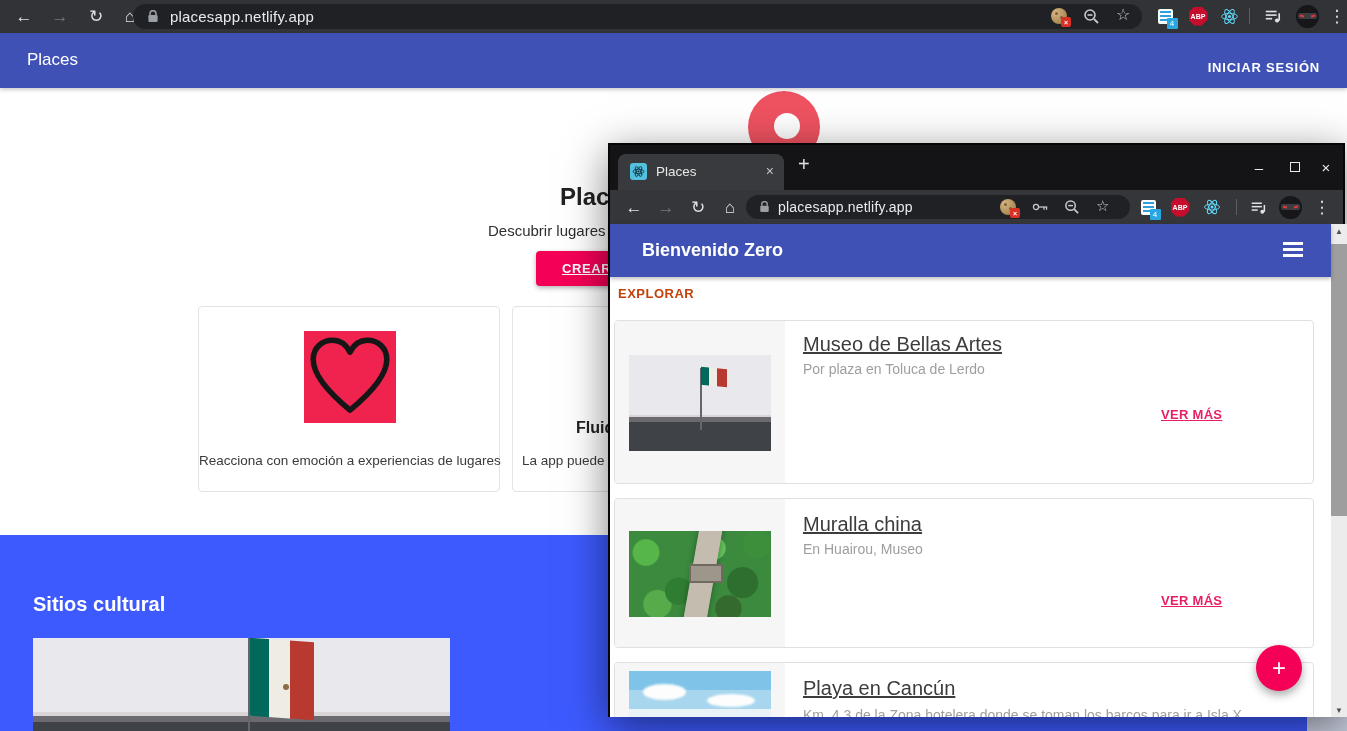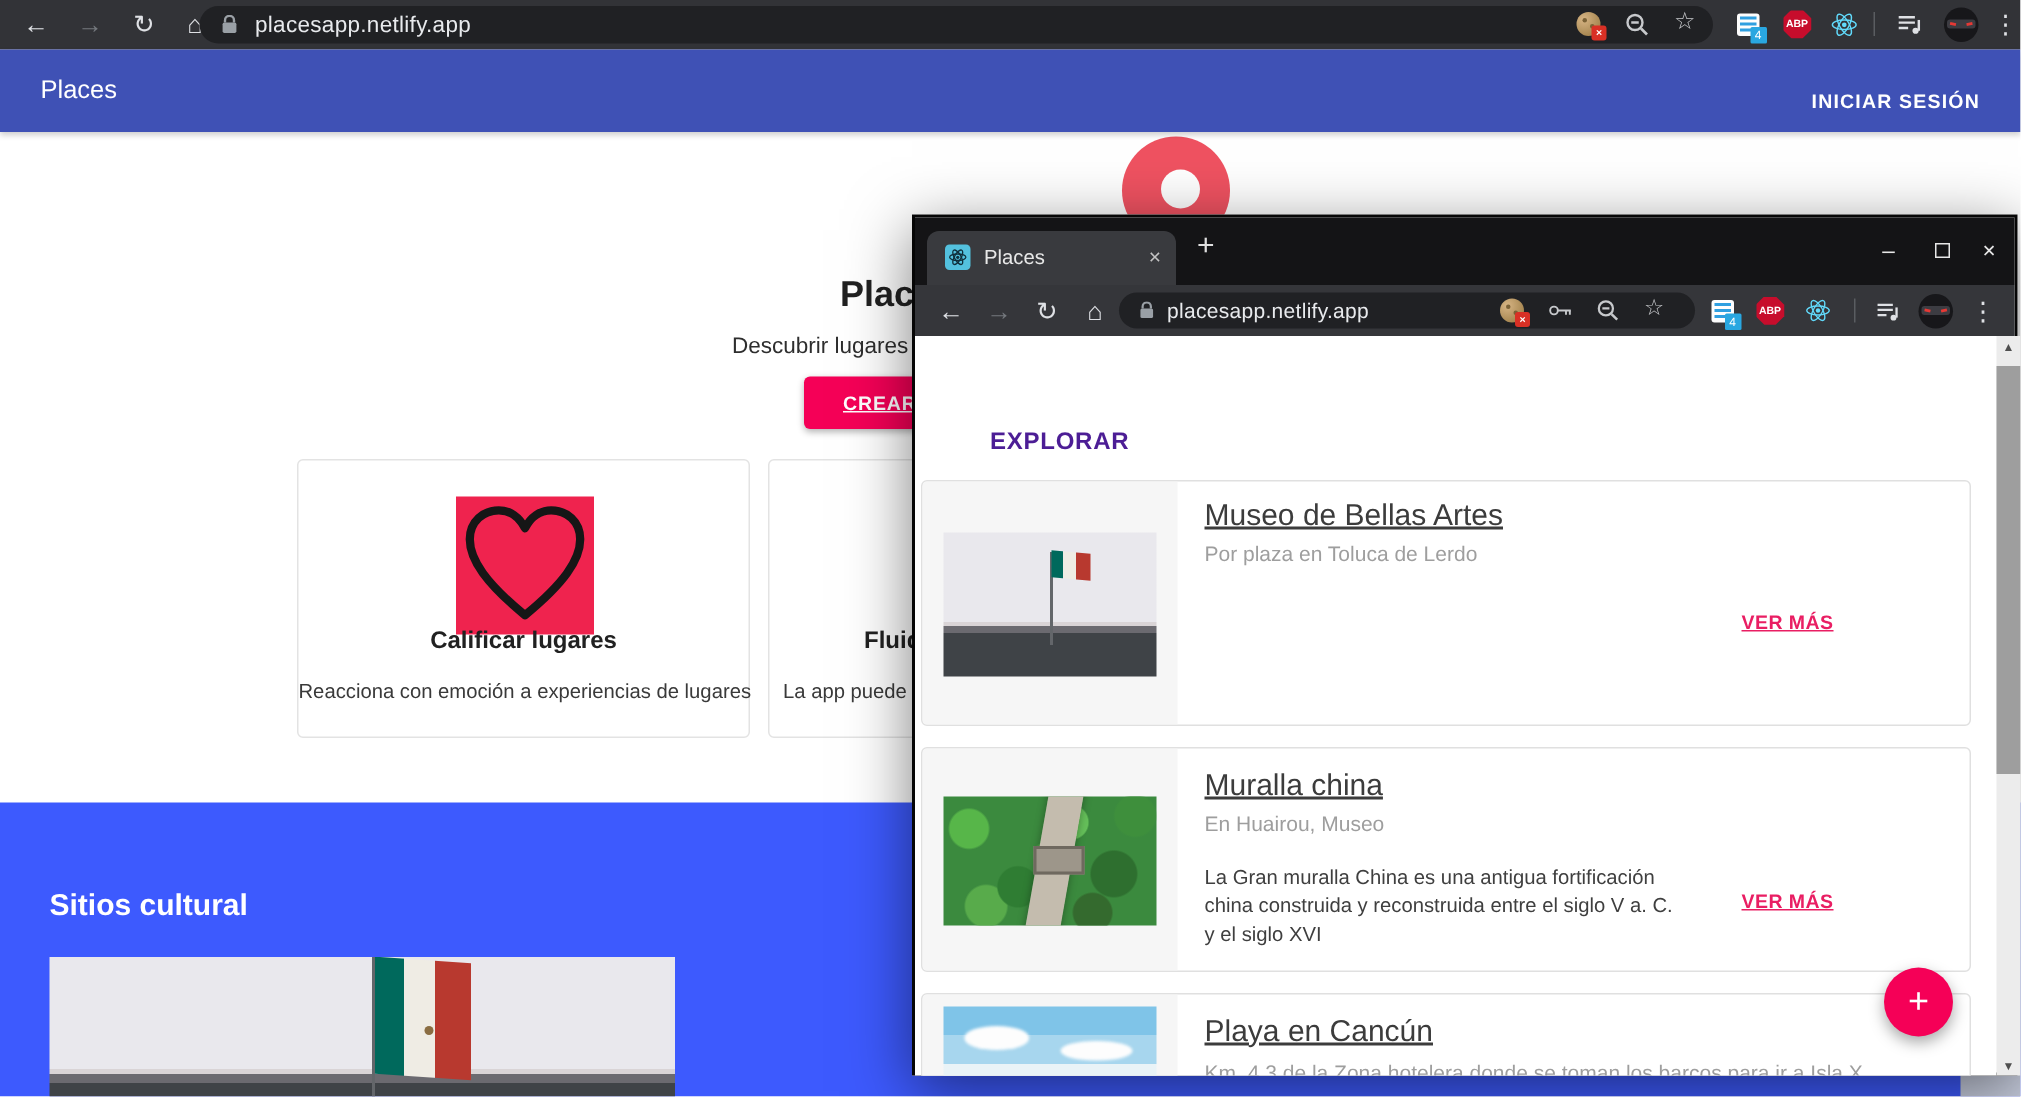--- a/index.html
+++ b/index.html
@@ -104,21 +104,21 @@
   .maxbox { width:10px; height:10px; border:1.5px solid #e8e8e8; }
 
   #win-toolbar { position:absolute; left:0; top:45px; width:733px; height:34px; background:#35363a; }
   #win-appbar { position:absolute; left:0; top:79px; width:721px; height:53px; background:#3f51b5;
                 box-shadow:0 2px 4px rgba(0,0,0,.25); z-index:2; }
   #win-appbar .greet { position:absolute; left:32px; top:16px; color:#fff; font-size:18px; font-weight:bold; }
   .burger { position:absolute; right:28px; top:18px; width:20px; height:15px; }
   .burger b { position:absolute; left:0; width:20px; height:2.5px; background:#fff; }
 
   #win-content { position:absolute; left:0; top:132px; width:721px; height:440px; background:#fff; overflow:hidden; }
-  .explorar { position:absolute; left:8px; top:9px; font-size:16px; font-weight:bold; color:#4c1d95; letter-spacing:.5px;margin-left:42px; }
+  .explorar { position:absolute; left:8px; top:9px; font-size:13px; font-weight:bold; color:#c2410c; letter-spacing:.5px; }
 
   .pcard { position:absolute; left:4px; width:700px; background:#fff; border:1px solid #e0e0e0; border-radius:4px; display:flex; overflow:hidden; }
   .pcard .media { width:170px; background:#f6f6f6; flex:none; position:relative; }
   .pcard .media .ph { position:absolute; left:14px; width:142px; }
   .pcard .body { position:relative; flex:1; }
   .ptitle { position:absolute; left:18px; font-size:20px; color:#3c3c3c;text-decoration:underline; }
   .psub   { position:absolute; left:18px; font-size:14px; color:#9e9e9e; }
   .pdesc  { position:absolute; left:18px; width:318px; font-size:13.5px; color:#3f3f3f; line-height:1.42; }
   .plink  { position:absolute; left:376px; font-size:13px; font-weight:bold; color:#e91e63; text-decoration:underline; letter-spacing:.3px; }
 
@@ -230,21 +230,20 @@
   <div class="hero-title">Place</div>
   <div class="hero-sub">Descubrir lugares de</div>
   <div class="hero-cta">CREAR CUE</div>
 
   <div class="feature-card" style="left:198px;">
     <div class="heart-box">
       <svg width="92" height="92" viewBox="0 0 100 100">
           <path d="M50 86 C22 63 10 46 10 31 C10 18 20 10 31 10 C39 10 46 15 50 23 C54 15 61 10 69 10 C80 10 90 18 90 31 C90 46 78 63 50 86 Z" fill="#ef234e" stroke="#161616" stroke-width="6" stroke-linejoin="round"></path>
         </svg>
     </div>
-    <div class="ftitle">Calificar lugares</div>
     <div class="fdesc">Reacciona con emoción a experiencias de lugares</div>
   </div>
 
   <div class="feature-card fc2" style="left:512px;">
     <div class="ftitle">Fluid</div>
     <div class="fdesc">La app puede s</div>
   </div>
 
   <div id="recent">
     <h2>Sitios cultural</h2>
@@ -365,20 +364,28 @@
             <span class="band"></span>
             <span class="eye" style="left:4px;transform:rotate(12deg);"></span>
             <span class="eye" style="right:4px;transform:rotate(-12deg);"></span>
           </span>
       </div>
       <div class="ibox" style="left:698px;top:3px;">
           <span class="glyph">⋮</span>
         </div>
     </div>
 
+    <div id="win-appbar">
+      <span class="greet">Bienvenido Zero</span>
+      <span class="burger">
+          <b style="top:0;"></b>
+          <b style="top:6px;"></b>
+          <b style="top:12px;"></b>
+        </span>
+    </div>
 
     <div id="win-content">
       <div class="explorar">EXPLORAR</div>
 
       <div class="pcard" style="top:43px;height:164px;">
         <div class="media">
           <div class="ph museo" style="top:34px;height:96px;">
             <span class="pole" style="left:50%;top:14%;height:64%;"></span>
             <span class="flag" style="left:51%;top:14%;width:26px;height:18px;transform:skewY(5deg);"></span>
           </div>
@@ -393,21 +400,20 @@
       <div class="pcard" style="top:221px;height:150px;">
         <div class="media">
           <div class="ph trees" style="top:32px;height:86px;">
             <span class="wall" style="left:44%;width:16%;"></span>
             <span class="tower"></span>
           </div>
         </div>
         <div class="body">
           <div class="ptitle" style="top:14px;">Muralla china</div>
           <div class="psub" style="top:42px;">En Huairou, Museo</div>
-          <div class="pdesc" style="top:76px;">La Gran muralla China es una antigua fortificación china construida y reconstruida entre el siglo V a. C. y el siglo XVI</div>
           <a class="plink" style="top:94px;">VER MÁS</a>
         </div>
       </div>
 
       <div class="pcard" style="top:385px;height:150px;">
         <div class="media">
           <div class="ph beach" style="top:8px;height:96px;">
             <span class="cloud" style="left:10%;top:14%;width:30%;height:16%;"></span>
             <span class="cloud" style="left:55%;top:24%;width:34%;height:14%;"></span>
 

